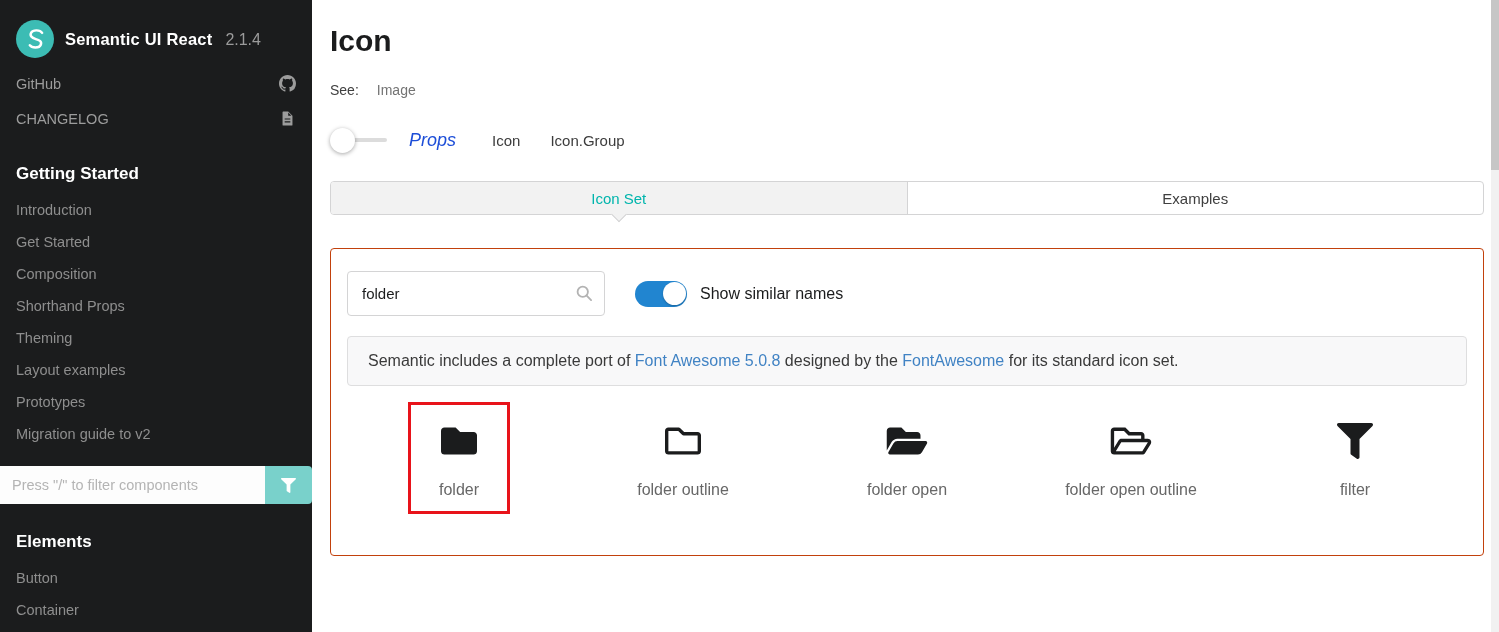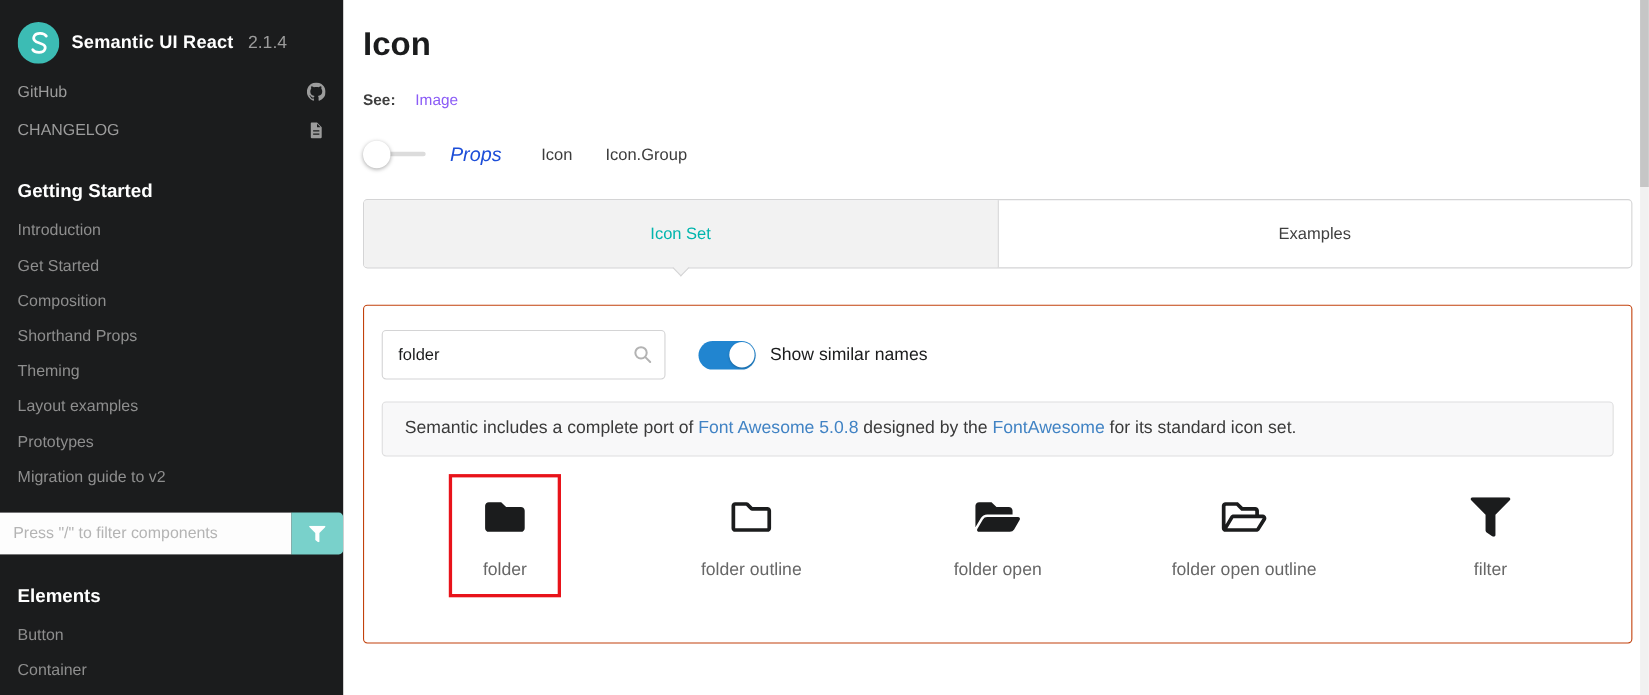--- a/index.html
+++ b/index.html
@@ -27,33 +27,33 @@
   .sidebar-search input::placeholder { color:#b4b4b4; }
   .filter-btn { width:47px; border:none; background:#79d1cb; cursor:pointer;
     display:flex; align-items:center; justify-content:center; border-radius:0 4px 4px 0; }
   .filter-btn svg { width:15px; height:15px; fill:#fff; display:block; }
 
   
   .main { flex:1; padding:16px 15px 0 18px; position:relative; overflow:hidden; }
   .page-title { font-size:30px; font-weight:bold; margin:8px 0 6px 0; color:#1b1c1d; }
   .subtitle { font-size:18px; color:#767676; margin:0; }
   .see-row { margin-top:24px; font-size:14px; display:flex; align-items:center; }
-  .see-label { font-weight:bold; color:#3f3f3f; }
-  .see-link { color:#8b5cf6; margin-left:18px; text-decoration:none; cursor:pointer; }
+  .see-label { font-weight:normal; color:#3f3f3f; }
+  .see-link { color:#737373; margin-left:18px; text-decoration:none; cursor:pointer; }
 
   .props-row { margin-top:30px; display:flex; align-items:center; }
   .slider-toggle { position:relative; width:59px; height:25px; cursor:pointer; }
   .slider-track { position:absolute; left:2px; right:2px; top:10px; height:4px; background:#dcdcdc; border-radius:2px; }
   .slider-knob { position:absolute; left:0; top:0; width:25px; height:25px; border-radius:50%;
     background:#fff; box-shadow:0 1px 4px rgba(0,0,0,.35); }
   .props-label { margin-left:20px; font-size:18px; color:#1d4ed8;font-style:italic; }
   .props-link { margin-left:36px; font-size:15px; color:#3c3c3c; text-decoration:none; cursor:pointer; }
   .props-link + .props-link { margin-left:30px; }
 
-  .tabs { margin-top:28px; display:flex; border:1px solid #d4d4d5; border-radius:4px; height:63px; background:#fff; }
+  .tabs { margin-top:28px; display:flex; border:1px solid #d4d4d5; border-radius:4px; height:34px; background:#fff; }
   .tab { flex:1; display:flex; align-items:center; justify-content:center;
     font-size:15px; color:#3f3f3f; cursor:pointer; position:relative; }
   .tab.active { background:#f2f2f2; color:#00b5ad; border-radius:3px 0 0 3px; }
   .tab + .tab { border-left:1px solid #d4d4d5; }
   .tab.active::after { content:""; position:absolute; bottom:-6px; left:50%; width:10px; height:10px;
     background:#f2f2f2; border-right:1px solid #d4d4d5; border-bottom:1px solid #d4d4d5;
     transform:translateX(-50%) rotate(45deg); }
 
   .segment { margin-top:33px; border:1px solid #c2410c; border-radius:4px;
     padding:22px 16px 24px 16px; height:308px; }

